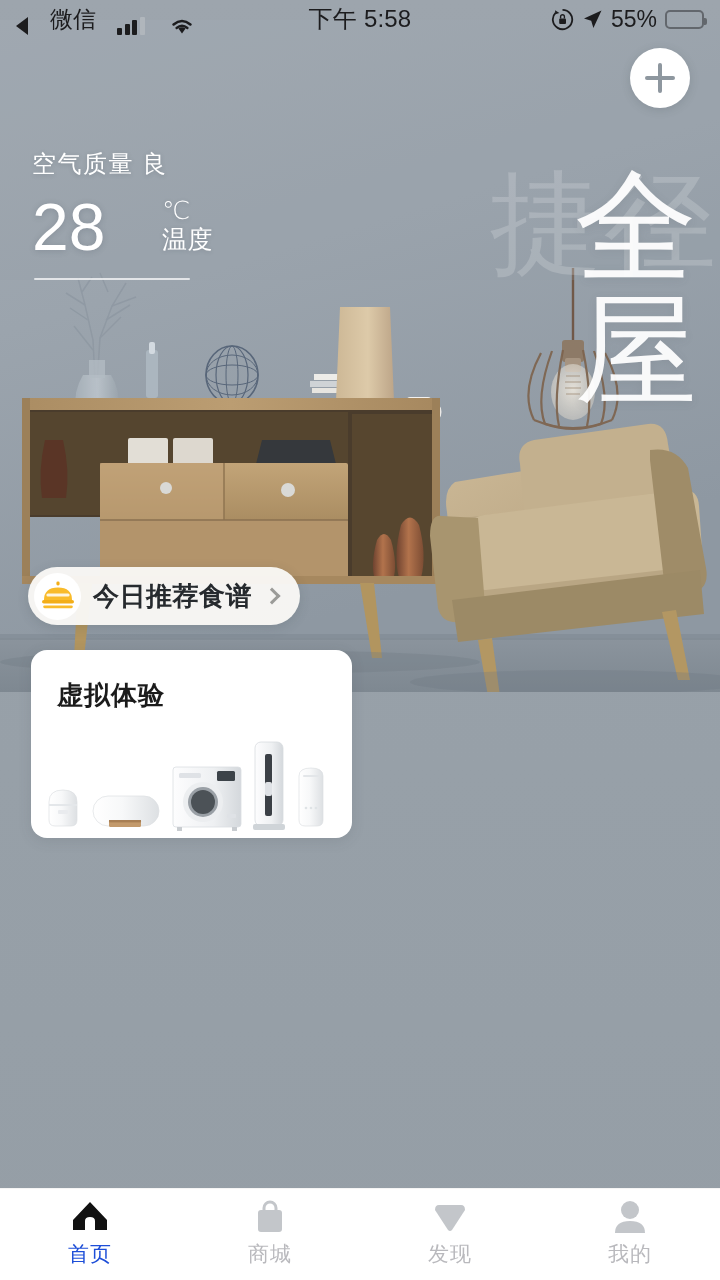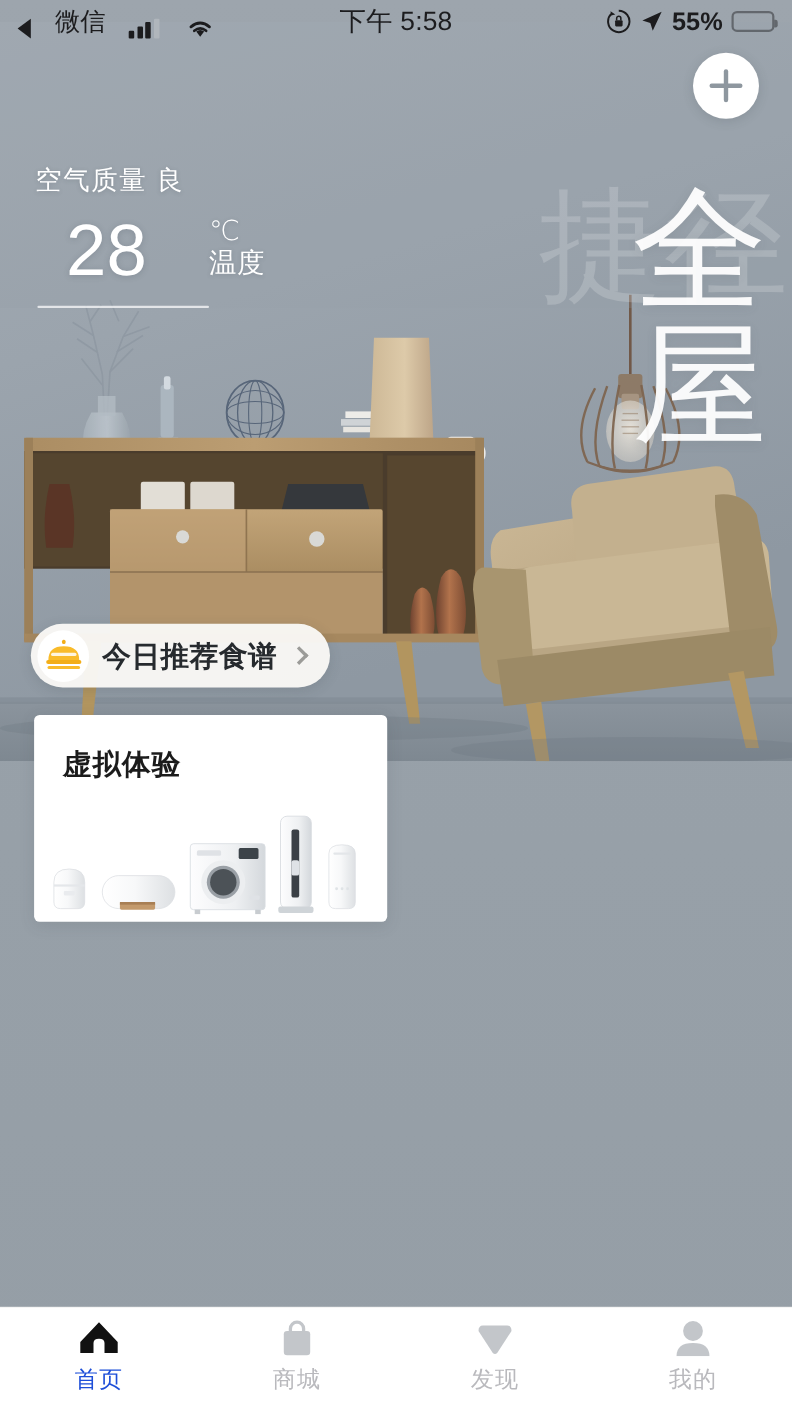--- a/index.html
+++ b/index.html
@@ -45,21 +45,21 @@
   .sb-center {
     position: absolute; left: 0; right: 0; top: 0;
     height: 38px; display: flex; align-items: center; justify-content: center;
     font-size: 24px; font-weight: 500; letter-spacing: 0.2px;
   }
   .sb-right {
     margin-left: auto; display: flex; align-items: center; gap: 8px; z-index: 2;
   }
   .sb-rotlock { width: 23px; height: 23px; }
   .sb-loc { width: 21px; height: 21px; }
-  .sb-batt-pct { font-size: 23px; font-weight: bold; }
+  .sb-batt-pct { font-size: 23px; }
   .sb-batt {
     position: relative; width: 39px; height: 19px;
     border: 2px solid rgba(28,28,30,.45); border-radius: 5px;
     padding: 2px;
   }
   .sb-batt::after {
     content:""; position:absolute; right:-5px; top:6px;
     width: 3px; height: 7px; border-radius: 0 2px 2px 0;
     background: rgba(28,28,30,.45);
   }
@@ -107,21 +107,21 @@
   
   .env {
     position: absolute; top: 148px; left: 32px; z-index: 30;
     color: #fff;
   }
   .air-q {
     font-size: 24px; letter-spacing: 1.5px; font-weight: 300;
     text-shadow: 0 1px 4px rgba(60,70,80,.25);
     margin-bottom: 14px;
   }
-  .metric { display: flex; align-items: flex-start; margin-left: 28px; }
+  .metric { display: flex; align-items: flex-start; }
   .metric-val {
     font-size: 66px; font-weight: 300; line-height: 1;
     min-width: 108px;
     text-shadow: 0 1px 6px rgba(60,70,80,.22);
   }
   .metric-meta { margin-left: 22px; padding-top: 2px; }
   .metric-unit { font-size: 25px; font-weight: 300; line-height: 1.12;
     text-shadow: 0 1px 4px rgba(60,70,80,.22); }
   .metric-label { font-size: 25px; font-weight: 300; line-height: 1.22; letter-spacing:.5px;
     text-shadow: 0 1px 4px rgba(60,70,80,.22); }
@@ -167,21 +167,21 @@
     transform: rotate(45deg);
   }
 
   
   .cards {
     position: absolute; top: 650px; left: 31px;
     width: 659px; display: flex; gap: 17px; z-index: 45;
   }
   .card {
     width: 321px; height: 188px;
-    background: #fff; border-radius: 5px;
+    background: #fff; border-radius: 16px;
     box-shadow: 0 3px 14px rgba(60,70,80,.13);
     position: relative; overflow: hidden;
   }
   .card-title {
     position: absolute; left: 26px; top: 28px;
     font-size: 26px; font-weight: 700; color: #1b1b1b; letter-spacing: 1px;
   }
   .appliances {
     position: absolute; left: 0; bottom: 0; width: 321px; height: 110px;
   }

